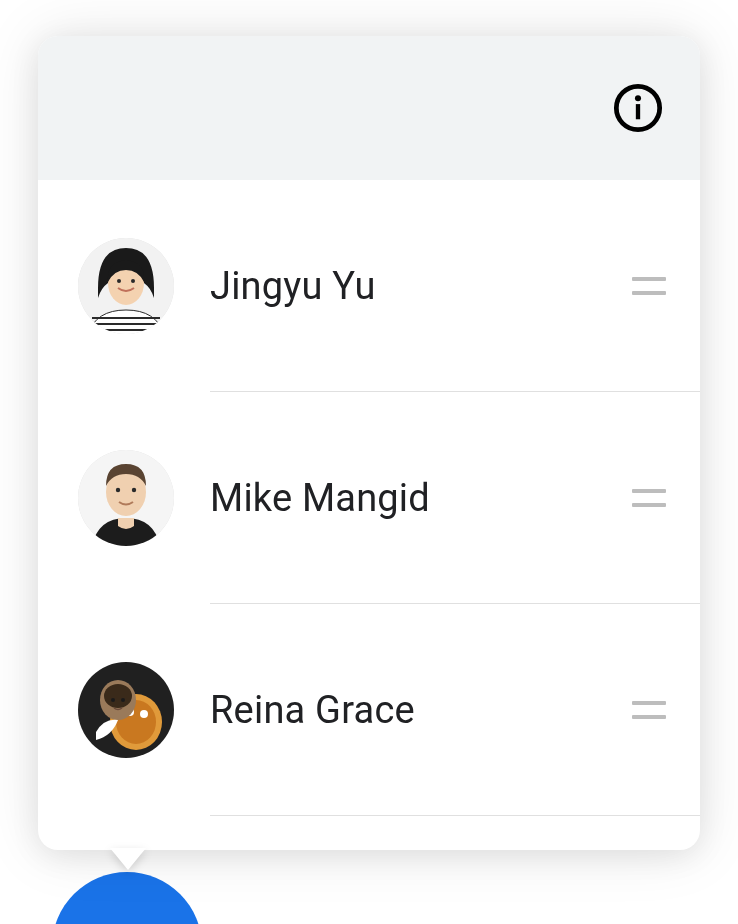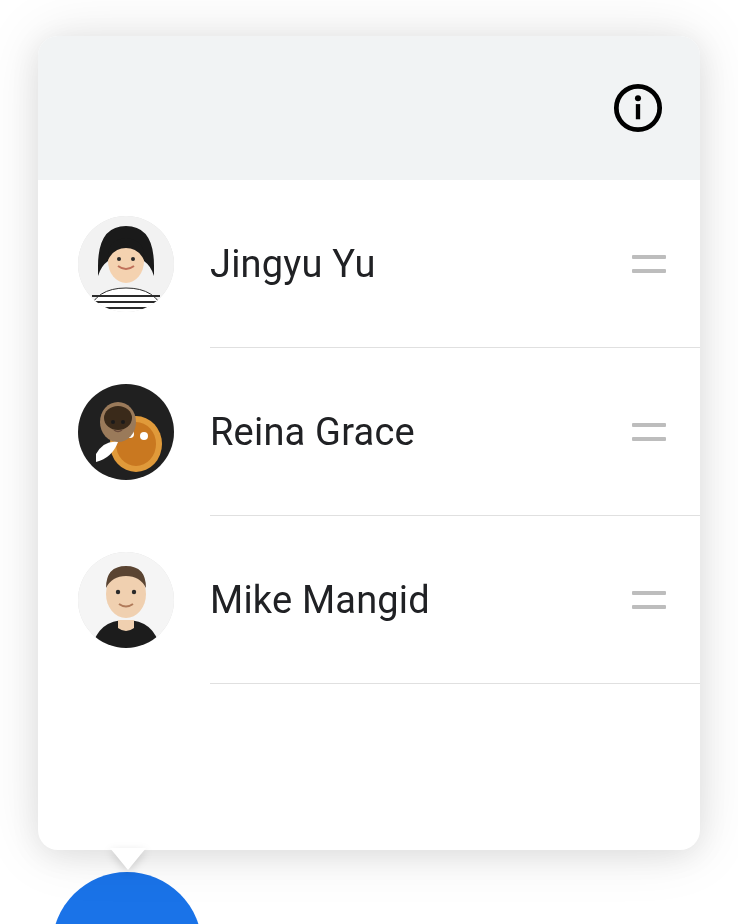--- a/index.html
+++ b/index.html
@@ -41,21 +41,21 @@
     cursor: pointer;
   }
 
   .list {
     padding: 0;
   }
 
   .row {
     display: flex;
     align-items: center;
-    height: 168px;
+    height: 212px;
     padding-left: 40px;
     padding-right: 34px;
     position: relative;
     cursor: pointer;
   }
 
   .row .divider {
     position: absolute;
     left: 172px;
     right: 0;
@@ -169,20 +169,41 @@
       <div class="drag-handle">
         <div class="bar"></div>
           <div class="bar"></div>
       </div>
       <div class="divider"></div>
     </div>
 
     <div class="row">
       <div class="avatar">
         <svg viewBox="0 0 96 96">
+          <rect width="96" height="96" fill="#f5f5f5"></rect>
+          <ellipse cx="48" cy="42" rx="20" ry="24" fill="#f0d0b0"></ellipse>
+          <path d="M28 36 Q28 14 48 14 Q68 14 68 36 Q62 24 48 24 Q34 24 28 36 Z" fill="#5a4432"></path>
+          <circle cx="40" cy="40" r="2.2" fill="#2a2a2a"></circle>
+          <circle cx="56" cy="40" r="2.2" fill="#2a2a2a"></circle>
+          <path d="M41 52 Q48 57 55 52" stroke="#b07a5a" stroke-width="2" fill="none"></path>
+          <path d="M14 96 Q20 68 48 68 Q76 68 82 96 Z" fill="#1c1c1c"></path>
+          <path d="M40 68 L40 76 Q48 82 56 76 L56 68 Z" fill="#f0d0b0"></path>
+        </svg>
+      </div>
+      <div class="row-label">Mike Mangid</div>
+      <div class="drag-handle">
+        <div class="bar"></div>
+          <div class="bar"></div>
+      </div>
+      <div class="divider"></div>
+    </div>
+
+    <div class="row">
+      <div class="avatar">
+        <svg viewBox="0 0 96 96">
           <rect width="96" height="96" fill="#202020"></rect>
           <ellipse cx="58" cy="60" rx="26" ry="28" fill="#e09a3a"></ellipse>
           <ellipse cx="58" cy="60" rx="20" ry="22" fill="#c97820"></ellipse>
           <circle cx="52" cy="50" r="4" fill="#fff"></circle>
           <circle cx="66" cy="52" r="4" fill="#fff"></circle>
           <ellipse cx="40" cy="38" rx="18" ry="20" fill="#9a7a5a"></ellipse>
           <ellipse cx="40" cy="34" rx="14" ry="12" fill="#3a2a1a"></ellipse>
           <circle cx="35" cy="38" r="2" fill="#1a1a1a"></circle>
           <circle cx="45" cy="38" r="2" fill="#1a1a1a"></circle>
           <path d="M36 46 Q40 49 44 46" stroke="#6a4a3a" stroke-width="1.5" fill="none"></path>
@@ -190,38 +211,17 @@
         </svg>
       </div>
       <div class="row-label">Reina Grace</div>
       <div class="drag-handle">
         <div class="bar"></div>
           <div class="bar"></div>
       </div>
       <div class="divider"></div>
     </div>
 
-    <div class="row">
-      <div class="avatar">
-        <svg viewBox="0 0 96 96">
-          <rect width="96" height="96" fill="#f5f5f5"></rect>
-          <ellipse cx="48" cy="42" rx="20" ry="24" fill="#f0d0b0"></ellipse>
-          <path d="M28 36 Q28 14 48 14 Q68 14 68 36 Q62 24 48 24 Q34 24 28 36 Z" fill="#5a4432"></path>
-          <circle cx="40" cy="40" r="2.2" fill="#2a2a2a"></circle>
-          <circle cx="56" cy="40" r="2.2" fill="#2a2a2a"></circle>
-          <path d="M41 52 Q48 57 55 52" stroke="#b07a5a" stroke-width="2" fill="none"></path>
-          <path d="M14 96 Q20 68 48 68 Q76 68 82 96 Z" fill="#1c1c1c"></path>
-          <path d="M40 68 L40 76 Q48 82 56 76 L56 68 Z" fill="#f0d0b0"></path>
-        </svg>
-      </div>
-      <div class="row-label">Mike Mangid</div>
-      <div class="drag-handle">
-        <div class="bar"></div>
-          <div class="bar"></div>
-      </div>
-      <div class="divider"></div>
-    </div>
-
 
   </div>
 </div>
 
 <div class="tail"></div>
 
 </body></html>

